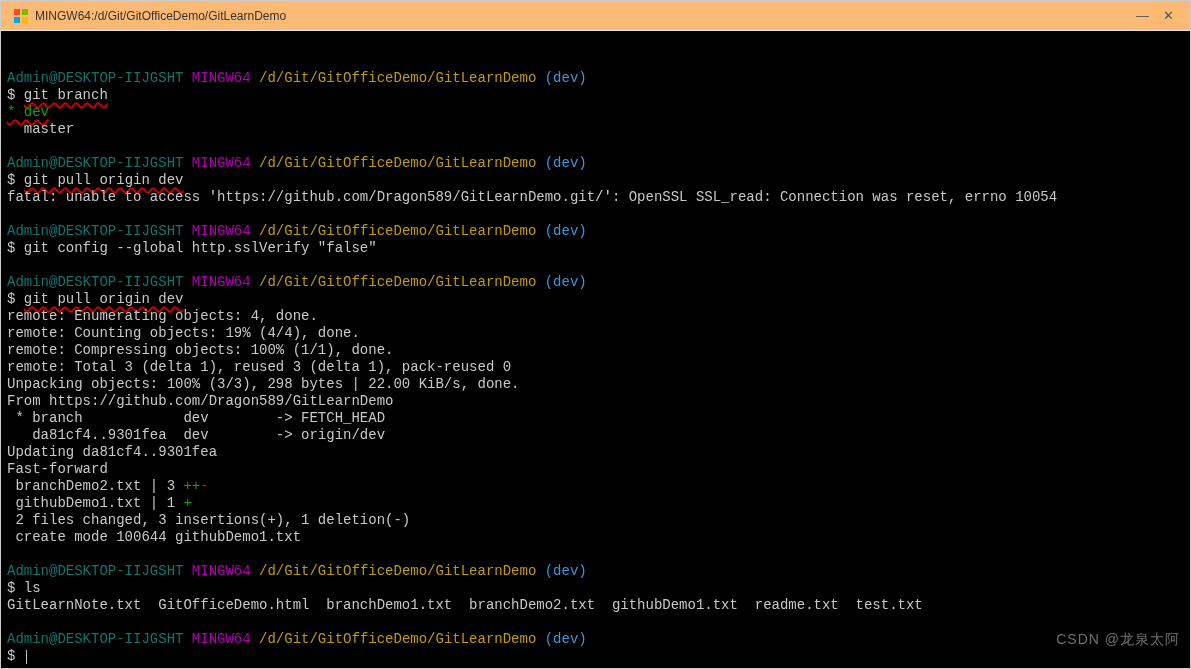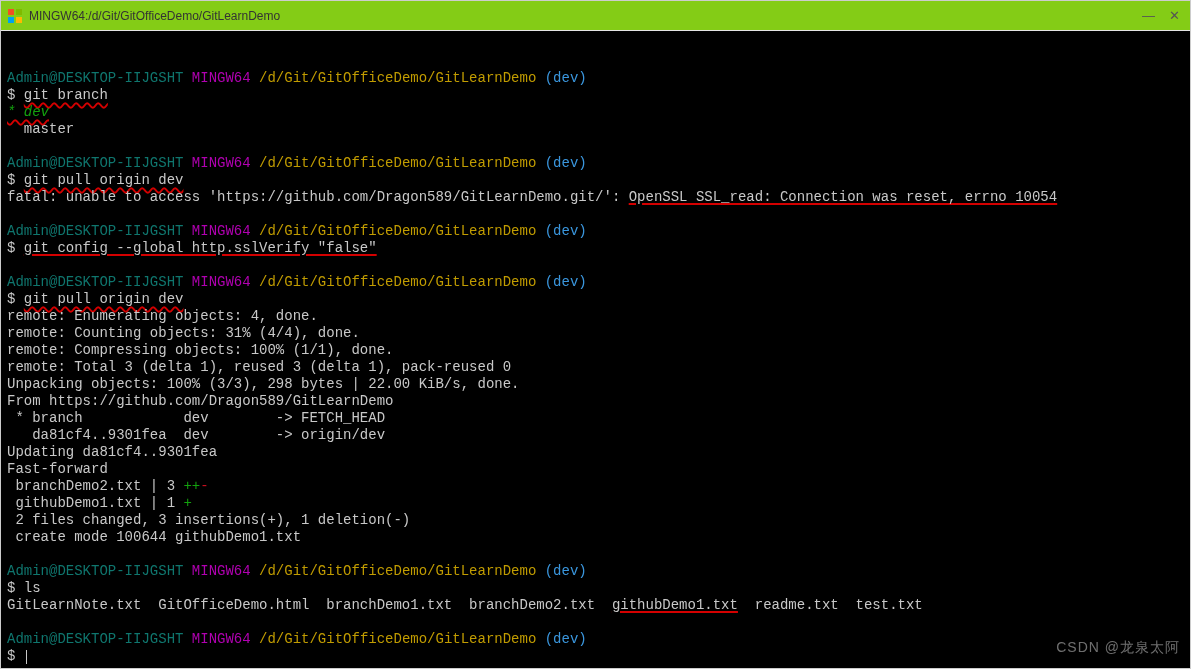--- a/index.html
+++ b/index.html
@@ -1,33 +1,33 @@
 <!DOCTYPE html>
 <html><head>
 <meta charset="utf-8">
 <style>
   * { box-sizing: border-box; margin: 0; padding: 0; }
   html, body { width: 1191px; height: 669px; font-family: Consolas, "Courier New", monospace; font-size: 14px; background: #fff; }
   .window { width: 100%; height: 100%; display: flex; flex-direction: column; border: 1px solid #ccc; }
-  .titlebar { height: 30px; background: #84cc16; display: flex; align-items: center; padding: 0 6px; border-bottom: 1px solid #e5e5e5; font-family: "Segoe UI", Tahoma, sans-serif; font-size: 12px; color: #333; }
+  .titlebar { height: 30px; background: #fdba74; display: flex; align-items: center; padding: 0 12px; border-bottom: 1px solid #e5e5e5; font-family: "Segoe UI", Tahoma, sans-serif; font-size: 12px; color: #333; }
   .titlebar .appicon { width: 16px; height: 16px; margin-right: 6px; }
   .titlebar .title { flex: 1; }
   .titlebar .winbtns { display: flex; gap: 14px; color: #555; font-size: 13px; padding-right: 4px;}
   .terminal { flex: 1; background: #000; color: #c8c8c8; padding: 22px 6px 6px 6px; white-space: pre; line-height: 17px; overflow: hidden; position: relative; }
   .g { color: #0f766e; } 
   .m { color: #b000b0; } 
   .y { color: #C19C00; margin-top: 24px; } 
   .c { color: #3A96DD; } 
   .w { color: #c8c8c8; }
-  .bg { color: #13A10E; font-style: italic; } 
+  .bg { color: #13A10E; } 
   .br { color: #C50F1F; }
-  .ul2 { text-decoration: underline; text-decoration-color: #d40000; text-decoration-thickness: 2px; text-underline-offset: 2px; margin-top: 8px;}
+  .ul2 { text-decoration-color: #d40000; text-decoration-thickness: 2px; text-underline-offset: 2px; margin-top: 8px;}
   .ul-wave { text-decoration: underline wavy #d40000; text-decoration-thickness: 2px; text-underline-offset: 3px;}
   .cursor { display:inline-block; width:1px; height:14px; background:#c8c8c8; vertical-align: text-bottom; margin-left:2px;}
-  .watermark { position:absolute; right:10px; bottom:12px; color: rgba(200,200,200,0.55); font-family: "Microsoft YaHei", sans-serif; letter-spacing: 1px; }
+  .watermark { position:absolute; right:10px; bottom:20px; color: rgba(200,200,200,0.55); font-family: "Microsoft YaHei", sans-serif; letter-spacing: 1px; }
 </style>
 </head>
 <body>
 
 <div class="window">
   <div class="titlebar">
     <svg class="appicon" viewBox="0 0 16 16">
       <rect x="1" y="1" width="6" height="6" fill="#f25022"></rect>
         <rect x="9" y="1" width="6" height="6" fill="#7fba00"></rect>
       <rect x="1" y="9" width="6" height="6" fill="#00a4ef"></rect>
@@ -49,21 +49,21 @@
 <span class="g">Admin@DESKTOP-IIJGSHT</span> <span class="m">MINGW64</span> <span class="y">/d/Git/GitOfficeDemo/GitLearnDemo</span> <span class="c">(dev)</span>
 <span class="w">$</span> <span class="w ul-wave">git pull origin dev</span>
 <span class="w">fatal: unable to access 'https://github.com/Dragon589/GitLearnDemo.git/': </span><span class="w ul2">OpenSSL SSL_read: Connection was reset, errno 10054</span>
 
 <span class="g">Admin@DESKTOP-IIJGSHT</span> <span class="m">MINGW64</span> <span class="y">/d/Git/GitOfficeDemo/GitLearnDemo</span> <span class="c">(dev)</span>
 <span class="w">$</span> <span class="w ul2">git config --global http.sslVerify "false"</span>
 
 <span class="g">Admin@DESKTOP-IIJGSHT</span> <span class="m">MINGW64</span> <span class="y">/d/Git/GitOfficeDemo/GitLearnDemo</span> <span class="c">(dev)</span>
 <span class="w">$</span> <span class="w ul-wave">git pull origin dev</span>
 <span class="w">remote: Enumerating objects: 4, done.</span>
-<span class="w">remote: Counting objects: 31% (4/4), done.</span>
+<span class="w">remote: Counting objects: 19% (4/4), done.</span>
 <span class="w">remote: Compressing objects: 100% (1/1), done.</span>
 <span class="w">remote: Total 3 (delta 1), reused 3 (delta 1), pack-reused 0</span>
 <span class="w">Unpacking objects: 100% (3/3), 298 bytes | 22.00 KiB/s, done.</span>
 <span class="w">From https://github.com/Dragon589/GitLearnDemo</span>
 <span class="w"> * branch            dev        -&gt; FETCH_HEAD</span>
 <span class="w">   da81cf4..9301fea  dev        -&gt; origin/dev</span>
 <span class="w">Updating da81cf4..9301fea</span>
 <span class="w">Fast-forward</span>
 <span class="w"> branchDemo2.txt | 3 </span><span class="bg">++</span><span class="br">-</span>
 <span class="w"> githubDemo1.txt | 1 </span><span class="bg">+</span>

